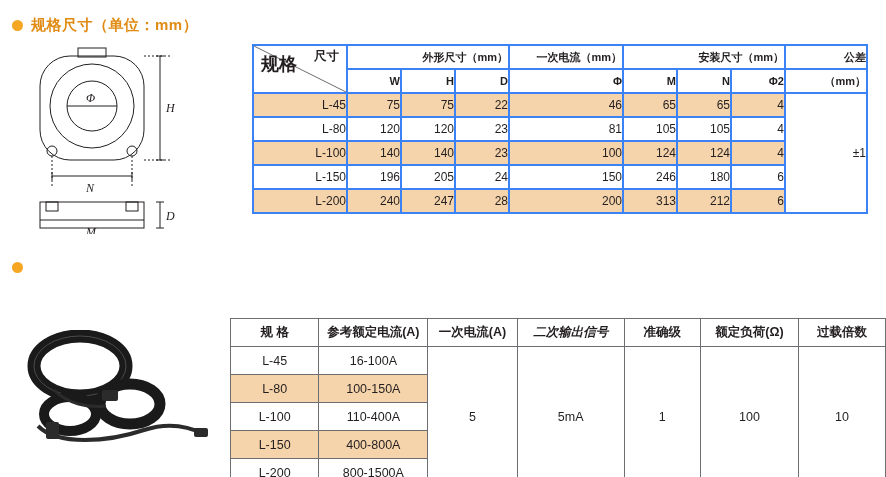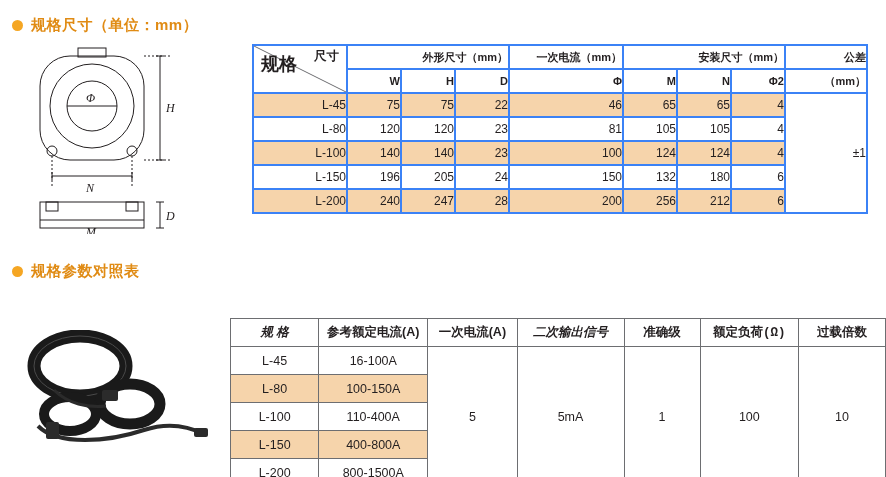--- a/index.html
+++ b/index.html
@@ -128,26 +128,26 @@
     height: 27px;
     font-size: 12.5px;
   }
   .tbl2 th { font-weight: bold; }
 
   .w-spec  { width: 88px; }
   .w-num   { width: 52px; }
   .w-phi   { width: 112px; }
   .w-tol   { width: 80px; margin-top: 32px; }
 
-  .t2-c1 { width: 88px; font-style: italic; }
+  .t2-c1 { width: 88px; }
   .t2-c2 { width: 110px; }
   .t2-c3 { width: 90px; }
   .t2-c4 { width: 110px; font-style: italic; }
   .t2-c5 { width: 75px; }
-  .t2-c6 { width: 100px; font-family: Liberation Mono, monospace; }
+  .t2-c6 { width: 100px; }
   .t2-c7 { width: 88px; }
 </style>
 </head>
 <body>
 
 <div class="page">
 
   <div class="section-head" id="head1">
     <span class="bullet"></span>
     <span class="section-title">规格尺寸（单位：mm）</span>
@@ -261,40 +261,39 @@
         <td>124</td>
         <td>124</td>
         <td>4</td>
       </tr>
       <tr class="row-plain">
         <td class="w-spec">L-150</td>
         <td>196</td>
         <td>205</td>
         <td>24</td>
         <td>150</td>
-        <td>132</td>
+        <td>246</td>
         <td>180</td>
         <td>6</td>
       </tr>
       <tr class="row-alt">
         <td class="w-spec">L-200</td>
         <td>240</td>
         <td>247</td>
         <td>28</td>
         <td>200</td>
-        <td>256</td>
+        <td>313</td>
         <td>212</td>
         <td>6</td>
       </tr>
     </tbody>
   </table>
 
   <div class="section-head" id="head2">
     <span class="bullet"></span>
-    <span class="section-title">规格参数对照表</span>
   </div>
 
   <div class="photo">
     <svg width="200" height="120" viewBox="0 0 200 120">
       <g fill="none" stroke="#1a1a1a">
         <ellipse cx="62" cy="36" rx="46" ry="30" stroke-width="13"></ellipse>
         <ellipse cx="62" cy="36" rx="46" ry="30" stroke-width="1" stroke="#4a4a4a"></ellipse>
         <ellipse cx="112" cy="74" rx="30" ry="20" stroke-width="11"></ellipse>
         <ellipse cx="52" cy="84" rx="26" ry="17" stroke-width="10"></ellipse>
         <path d="M20 96 C 40 116, 90 112, 126 100 C 150 92, 170 96, 186 104" stroke-width="4" stroke="#2b2b2b"></path>

